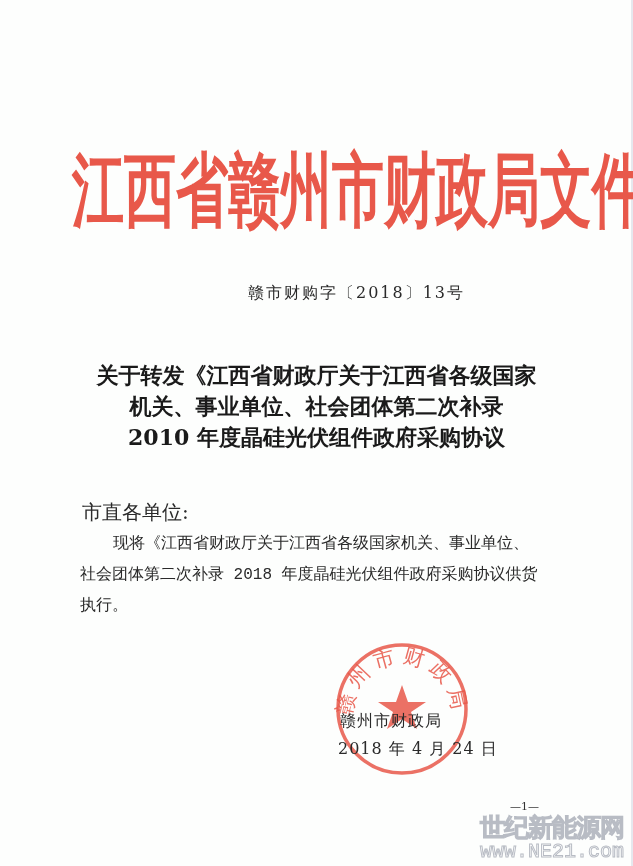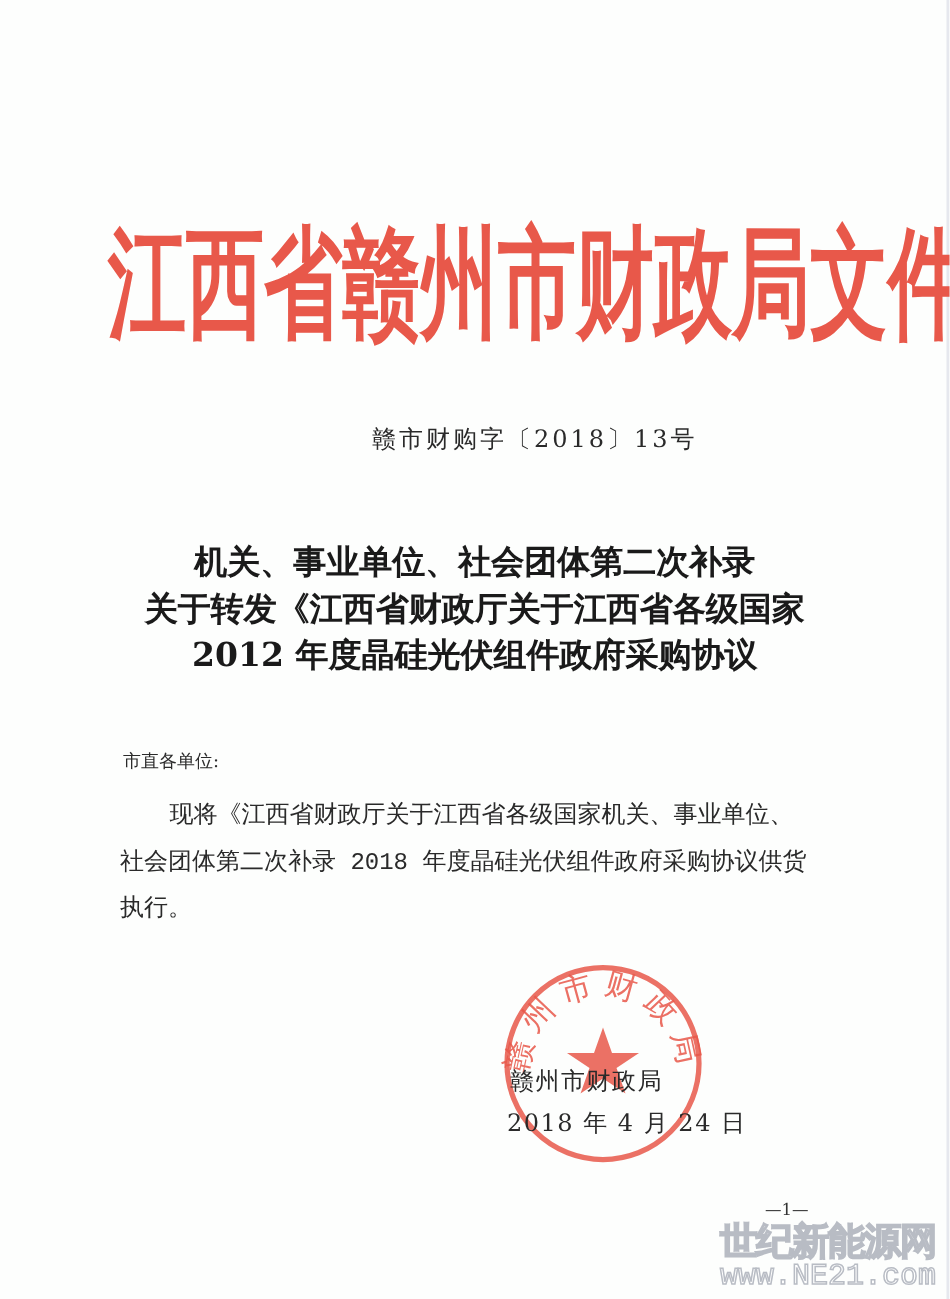--- a/index.html
+++ b/index.html
@@ -64,21 +64,21 @@
       font-weight: bold;
       font-size: 22px;
       line-height: 31px;
       color: #1a1a1a;
     }
     .main-title div { white-space: nowrap; }
     .salutation {
       position: absolute;
       left: 82px;
       top: 499px;
-      font-size: 12px;
+      font-size: 20px;
       color: #2a2a2a;
     }
     .body-text {
       position: absolute;
       left: 80px;
       top: 529px;
       width: 500px;
       font-size: 16px;
       line-height: 31px;
       color: #2a2a2a;
@@ -154,23 +154,23 @@
   <span>财</span>
   <span>政</span>
   <span>局</span>
   <span>文</span>
   <span>件</span>
 </div>
 
 <div class="doc-number">赣市财购字〔2018〕13号</div>
 
 <div class="main-title">
+  <div>关于转发《江西省财政厅关于江西省各级国家</div>
   <div>机关、事业单位、社会团体第二次补录</div>
-  <div>关于转发《江西省财政厅关于江西省各级国家</div>
-  <div>2012 年度晶硅光伏组件政府采购协议</div>
+  <div>2010 年度晶硅光伏组件政府采购协议</div>
 </div>
 
 <div class="salutation">市直各单位:</div>
 
 <div class="body-text">
   <div class="indent">现将《江西省财政厅关于江西省各级国家机关、事业单位、</div>
   <div>社会团体第二次补录 2018 年度晶硅光伏组件政府采购协议供货</div>
   <div>执行。</div>
 </div>
 

